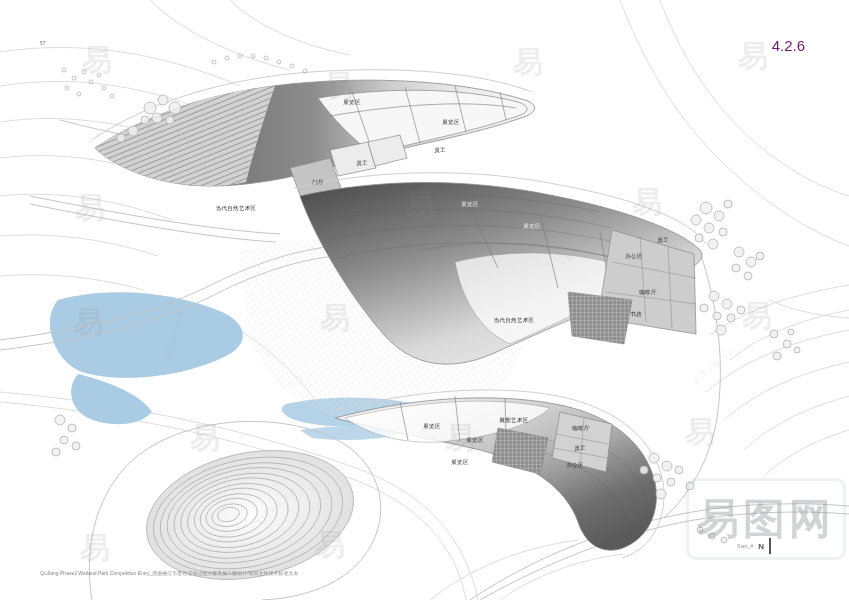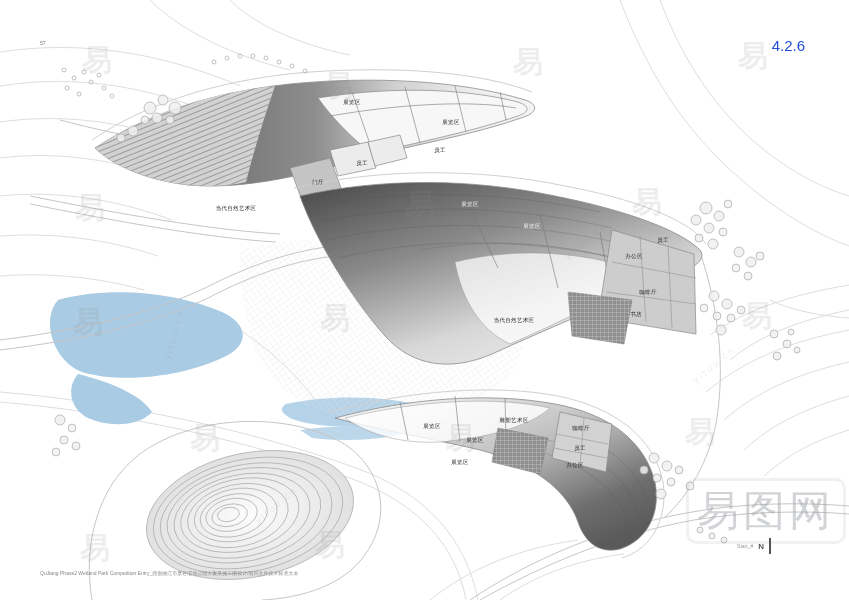--- a/index.html
+++ b/index.html
@@ -1,34 +1,34 @@
 <!DOCTYPE html>
 <html><head>
 <meta charset="utf-8">
 <style>
   html,body{margin:0;padding:0;background:#e8e8e8;}
   .page{position:relative;width:849px;height:600px;background:#ffffff;overflow:hidden;
         font-family:"Liberation Sans",sans-serif;margin:0 auto;}
   .page-num{position:absolute;left:40px;top:40px;font-size:5px;color:#777;z-index:6;}
   .titles{position:absolute;top:36px;left:0;right:0;text-align:center;z-index:6;
           font-size:11px;color:#1b1b1b;line-height:14px;}
-  .section-num{position:absolute;top:37px;right:44px;font-size:15px;color:#1d4ed8;z-index:6;}
+  .section-num{position:absolute;top:37px;right:44px;font-size:15px;color:#701a75;z-index:6;}
   .plan-svg{position:absolute;left:0;top:0;z-index:1;}
   #plan-labels{position:absolute;left:0;top:0;width:849px;height:600px;z-index:2;pointer-events:none;}
   .plan-label{position:absolute;transform:translate(-50%,-50%);font-size:5.5px;color:#222;
               white-space:nowrap;letter-spacing:0.3px;}
   .plan-label.light{color:#f2f2f2;}
   #watermarks{position:absolute;left:0;top:0;width:849px;height:600px;z-index:3;pointer-events:none;}
   .wm-glyph{position:absolute;transform:translate(-50%,-50%);font-size:30px;color:#8a8a8a;
             opacity:0.15;font-family:"DejaVu Serif",serif;font-weight:bold;}
   .wm-text{position:absolute;font-size:9px;color:#8a8a8a;opacity:0.14;letter-spacing:2px;
            font-family:"DejaVu Sans",sans-serif;}
-  .big-watermark{position:absolute;left:686px;top:478px;z-index:4;font-size:42px;font-weight:normal;
+  .big-watermark{position:absolute;left:686px;top:478px;z-index:4;font-size:42px;font-weight:bold;
                  color:#9aa0a6;opacity:0.45;letter-spacing:4px;border:3px solid rgba(160,165,170,0.35);
-                 border-radius:10px;padding:2px 8px;font-family:"DejaVu Serif",serif;}
+                 border-radius:10px;padding:10px 8px;font-family:"DejaVu Serif",serif;}
   .footer{position:absolute;left:40px;top:570px;font-size:5px;color:#888;z-index:6;white-space:nowrap;}
   .north{position:absolute;right:78px;top:538px;z-index:5;display:flex;align-items:center;gap:5px;}
   .north-note{font-size:5px;color:#999;}
   .north-n{font-size:8px;color:#555;font-weight:bold;}
   .north-bar{width:2px;height:16px;background:#555;}
 </style>
 </head>
 <body>
 
 <div class="page">

